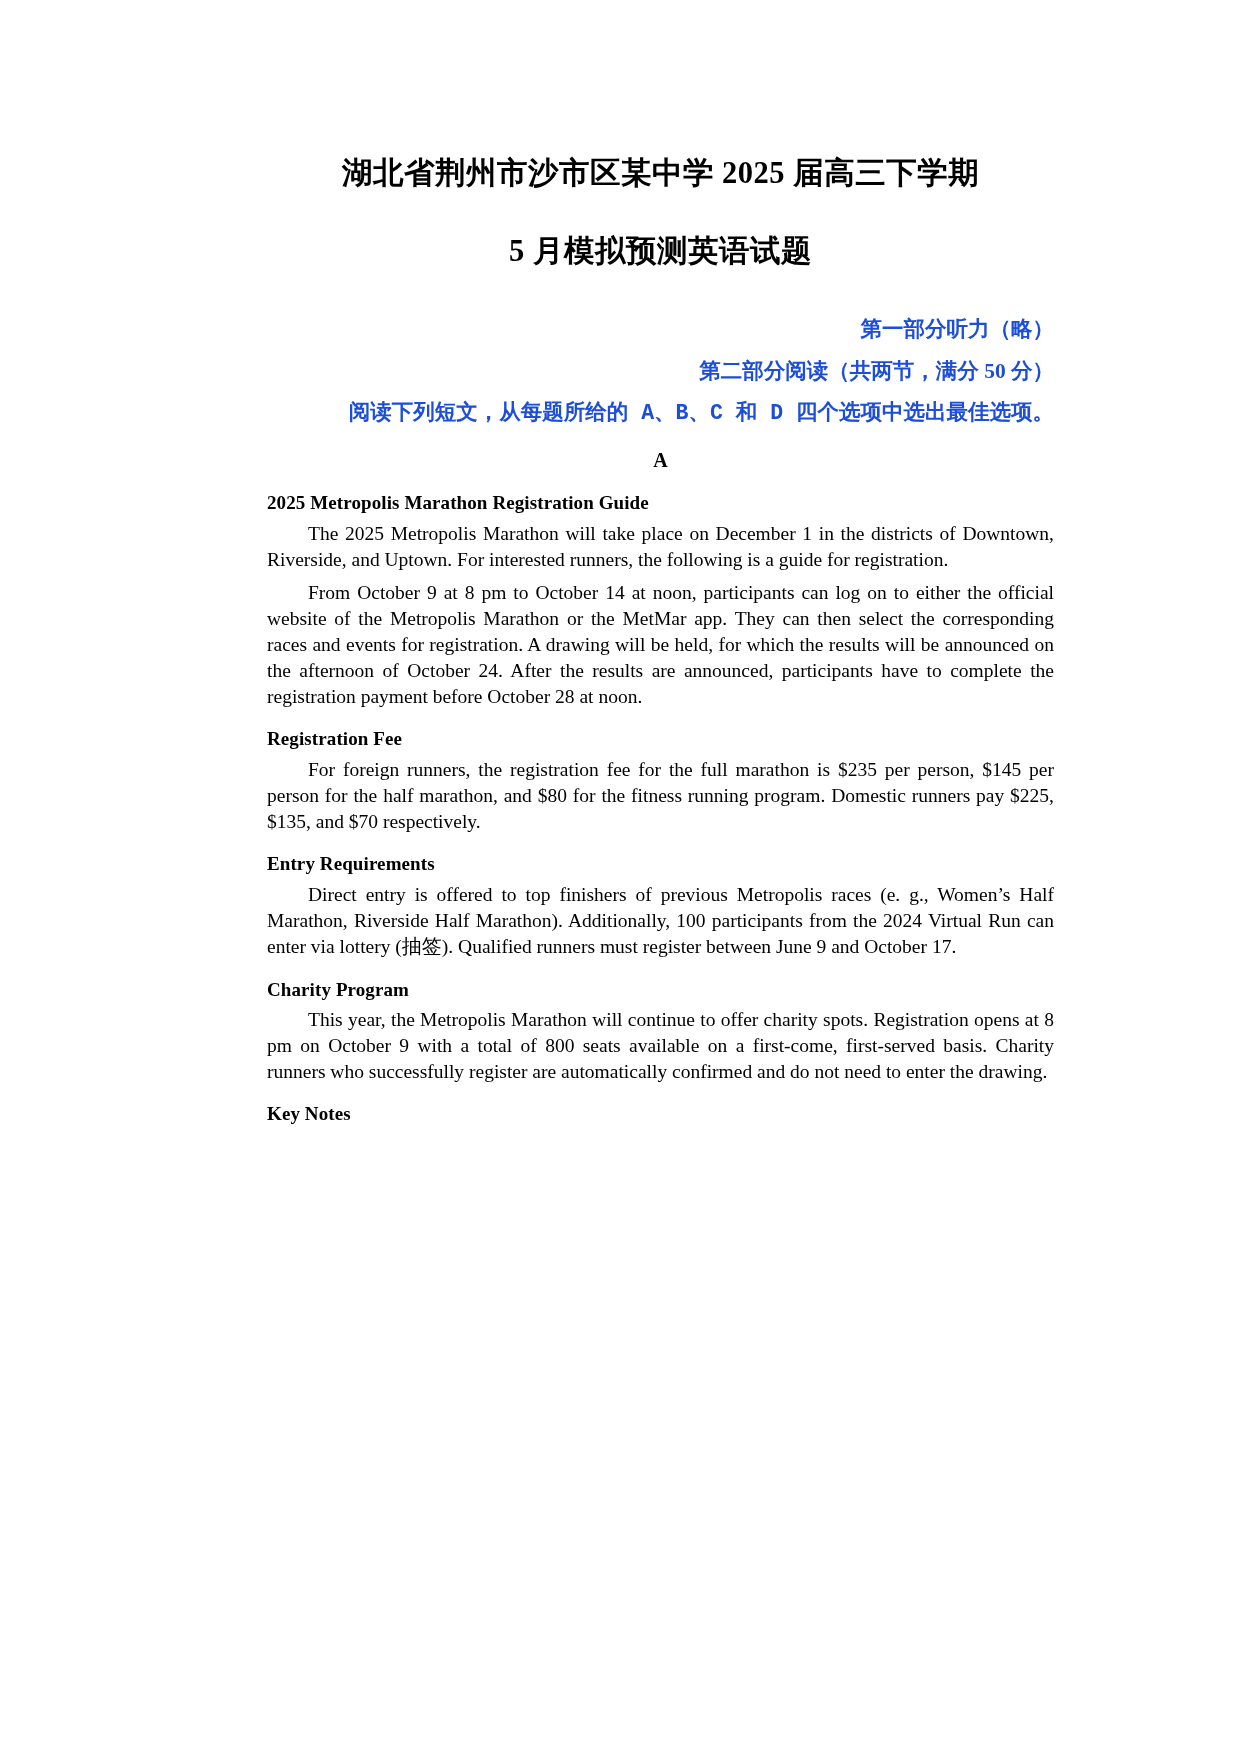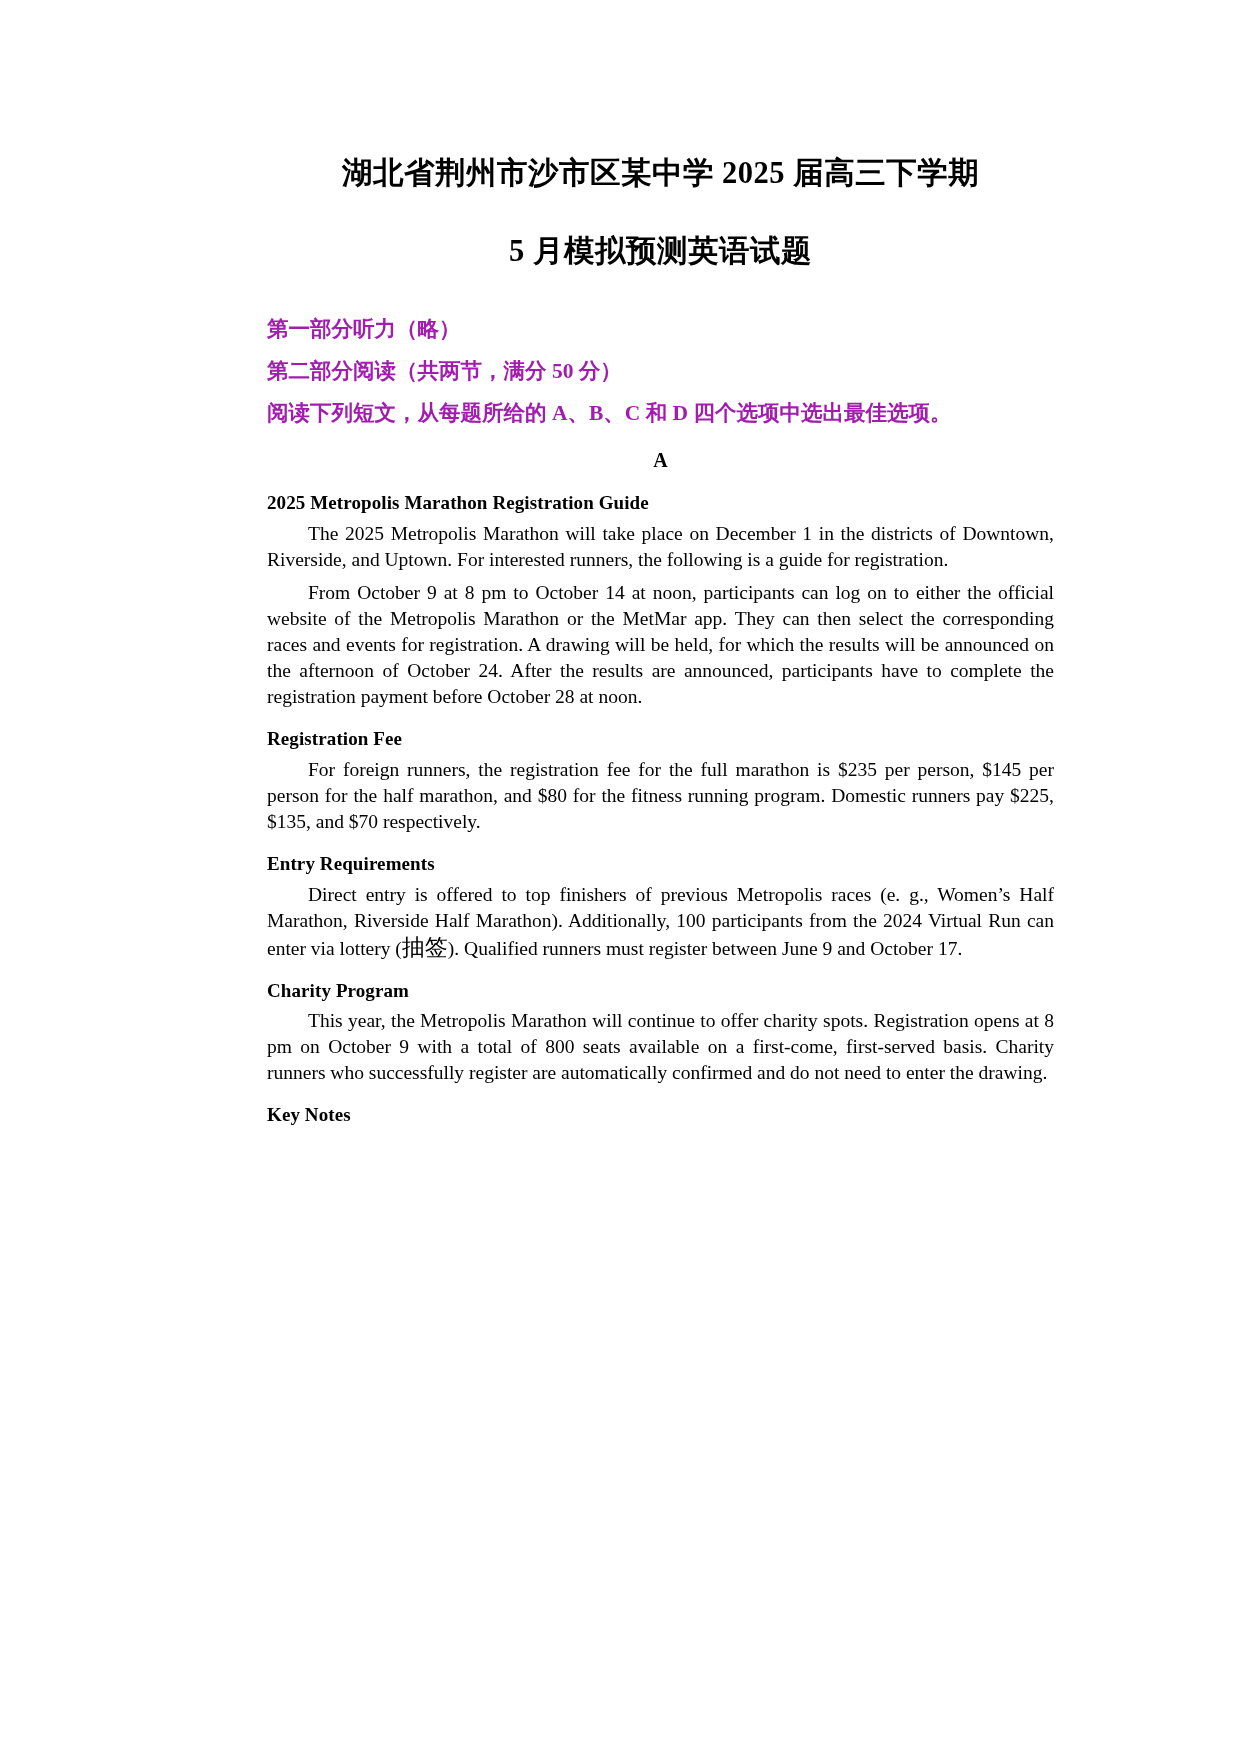--- a/index.html
+++ b/index.html
@@ -42,29 +42,29 @@
   .title-line-2 {
     margin-top: 37px;
   }
 
   
   .instr {
     font-family: "Liberation Serif", "DejaVu Serif", serif;
     font-weight: bold;
     font-size: 21.5px;
     line-height: 1.0;
-    color: #a21caf;
-    text-align: left;
+    color: #1d4ed8;
+    text-align: right;
     margin: 0;
     padding: 0;
   }
   .instr-1 { margin-top: 47px; }
   .instr-2 { margin-top: 20px; }
   .instr-3 { margin-top: 20px; }
-  .instr-4 { margin-top: 21px; }
+  .instr-4 { margin-top: 21px; font-family: Liberation Mono, monospace; }
 
   
   .section-letter {
     font-family: "Liberation Serif", "DejaVu Serif", serif;
     font-weight: bold;
     font-size: 20px;
     text-align: center;
     color: #000;
     margin-top: 24px;
     line-height: 1.1;
@@ -96,22 +96,22 @@
     color: #000;
     text-align: justify;
     text-justify: inter-word;
     line-height: 26px;
     margin-top: 7px;
     text-indent: 41px;
     hyphens: none;
   }
   .para:last-child { margin-bottom: 0; }
   .zh-inline {
-    font-family: Liberation Sans, sans-serif;
-    font-size: 23px;
+    font-family: Liberation Mono, monospace;
+    font-size: 20px;
   }
 </style>
 </head>
 <body>
 
 <div class="page">
   <div class="content">
 
     <div class="doc-title title-line-1">湖北省荆州市沙市区某中学 2025 届高三下学期</div>
 

